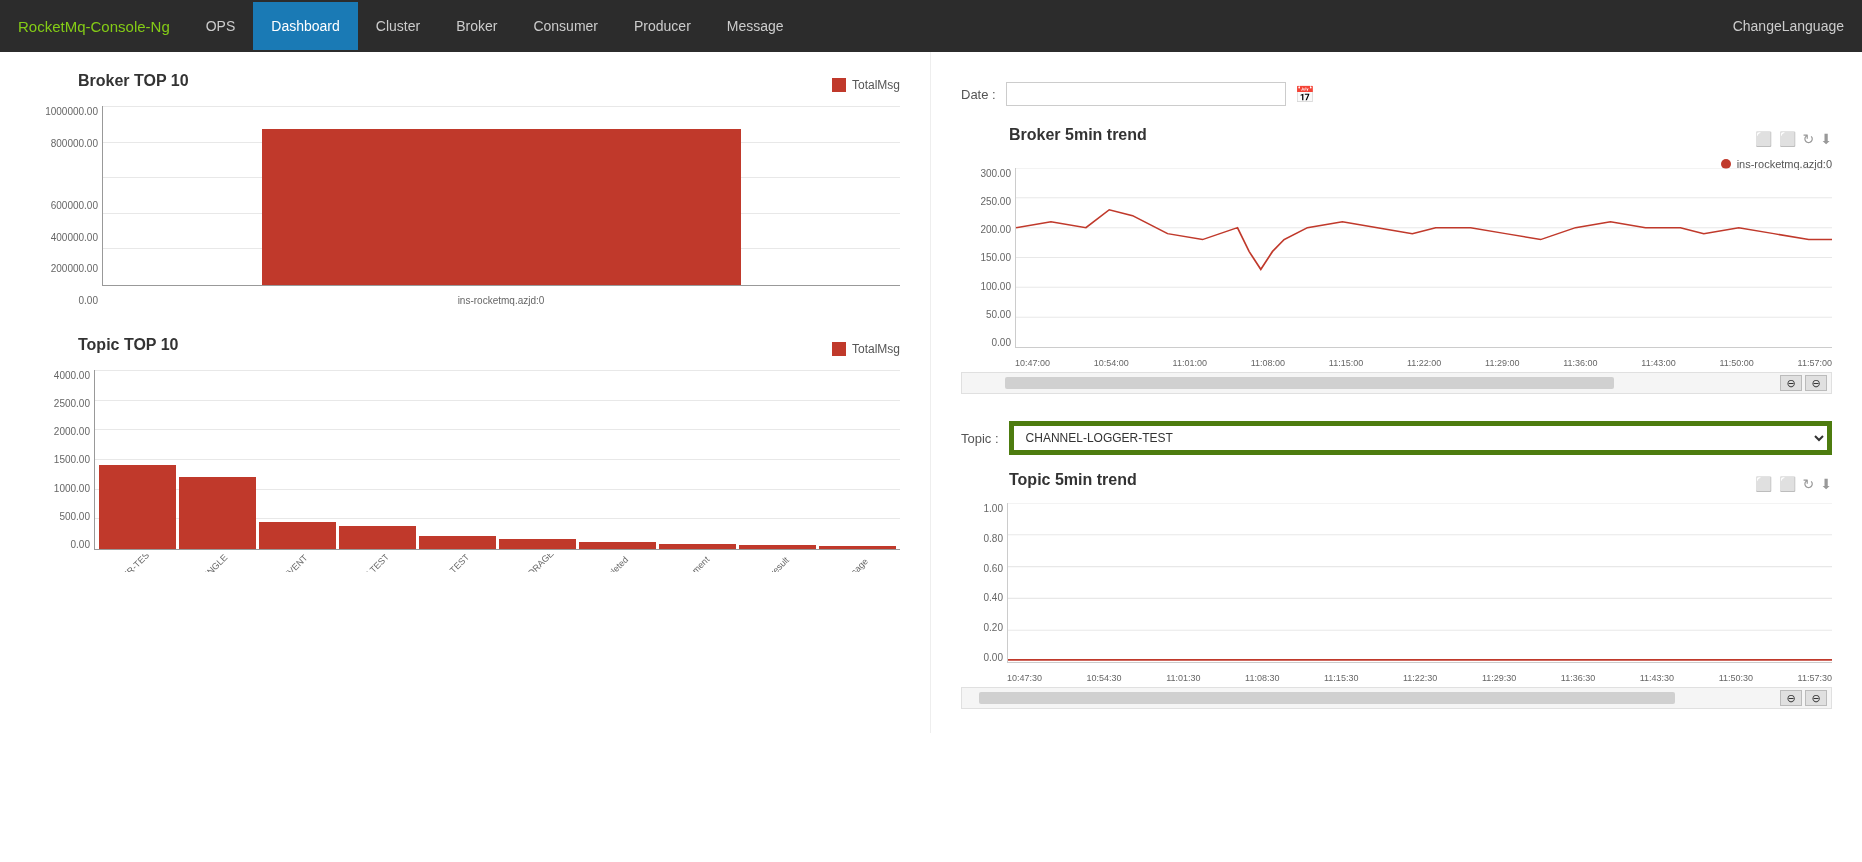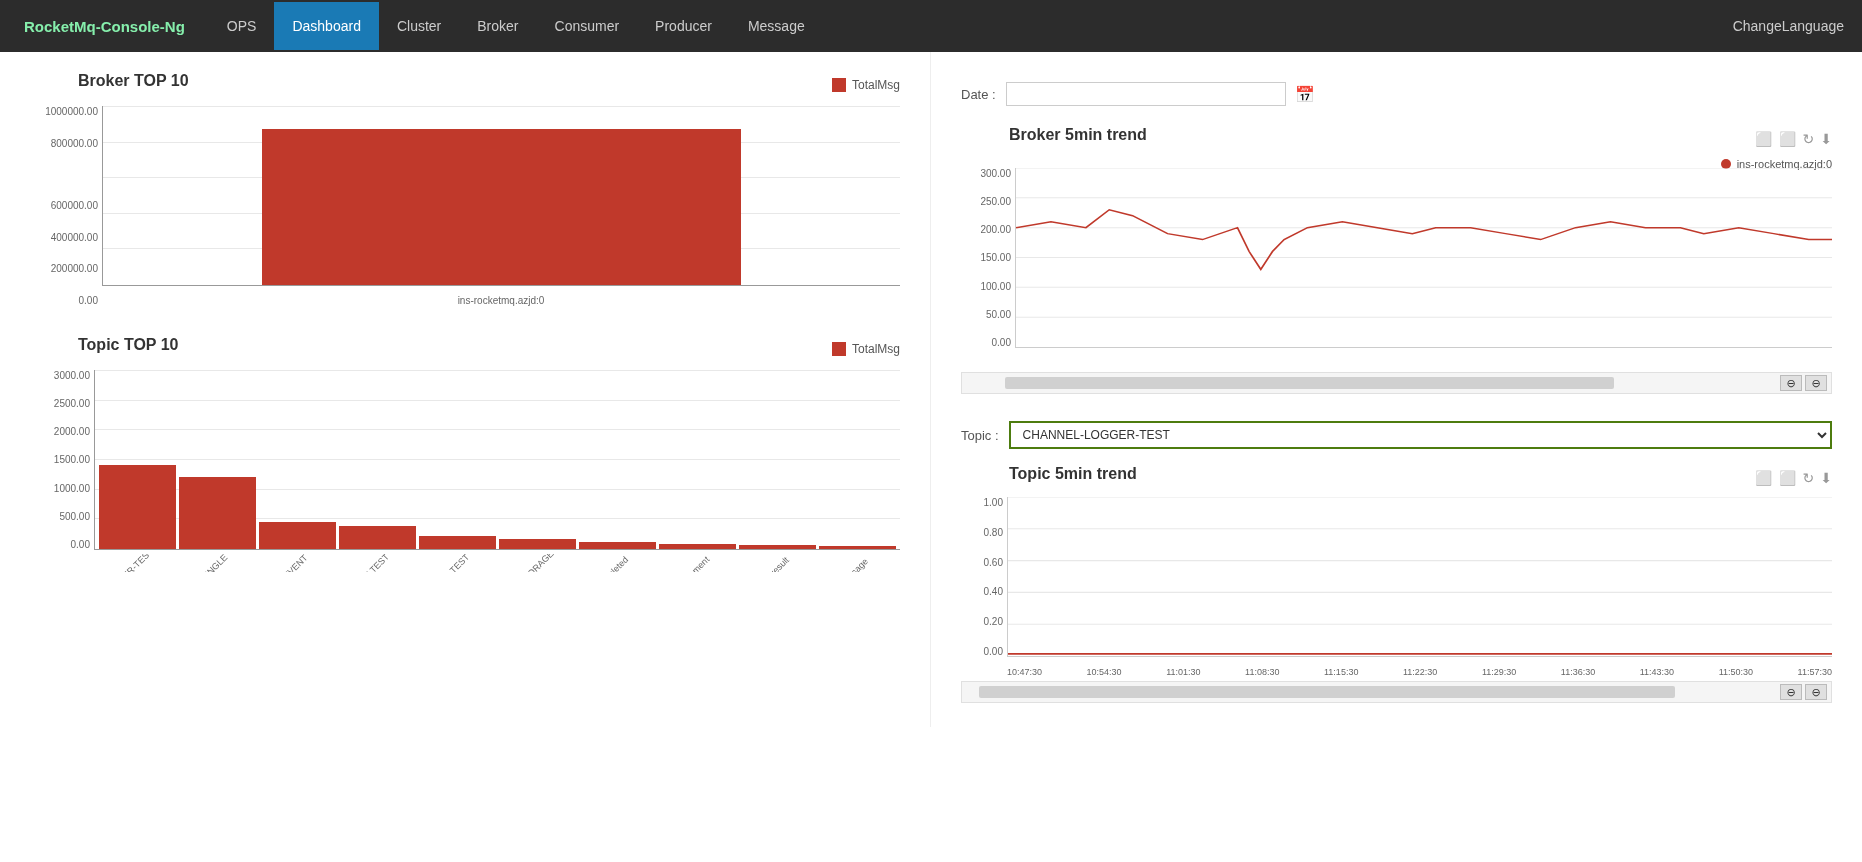--- a/index.html
+++ b/index.html
@@ -7,24 +7,24 @@
 
     
     .navbar {
       background: #2c2c2c;
       display: flex;
       align-items: center;
       height: 52px;
       padding: 0 0;
     }
     .navbar-brand {
-      color: #86efac;
+      color: #84cc16;
       font-size: 15px;
-      font-weight: bold;
-      padding: 0 24px;
+      font-weight: normal;
+      padding: 0 18px;
       white-space: nowrap;
     }
     .nav-item {
       color: #ccc;
       padding: 8px 18px;
       height: 48px;
       display: flex;
       align-items: center;
       cursor: pointer;
       font-size: 14px;
@@ -124,21 +124,21 @@
     
     .topic-row {
       display: flex;
       align-items: center;
       gap: 10px;
       margin-bottom: 16px;
       margin-top: 27px;
     }
     .topic-label { font-size: 13px; color: #555; }
     .topic-select {
-      border: 2px solid #4d7c0f;
+      border: 5px solid #4d7c0f;
       padding: 4px 8px;
       font-size: 12px;
       flex: 1;
       color: #333;
       background: #fff;
       appearance: auto;
     }
   </style>
 </head>
 <body>
@@ -204,21 +204,21 @@
         <span class="section-title">Topic TOP 10</span>
         <div class="legend">
           <span class="legend-box"></span>
           <span>TotalMsg</span>
         </div>
       </div>
 
       <div style="position:relative; height:230px; margin-top:8px;">
 
         <div style="position:absolute;left:0;top:0;width:64px;height:calc(100% - 50px);display:flex;flex-direction:column;justify-content:space-between;align-items:flex-end;padding-right:4px;">
-          <span style="font-size:10px;color:#666;">3000.00</span>
+          <span style="font-size:10px;color:#666;">4000.00</span>
           <span style="font-size:10px;color:#666;">2500.00</span>
           <span style="font-size:10px;color:#666;">2000.00</span>
           <span style="font-size:10px;color:#666;">1500.00</span>
           <span style="font-size:10px;color:#666;">1000.00</span>
           <span style="font-size:10px;color:#666;">500.00</span>
           <span style="font-size:10px;color:#666;">0.00</span>
         </div>
 
         <div style="position:absolute;left:64px;right:0;top:0;bottom:50px;border-left:1px solid #999;border-bottom:1px solid #999;">
 
@@ -326,20 +326,33 @@
             <line x1="0" y1="30" x2="700" y2="30" stroke="#e8e8e8" stroke-width="1"></line>
             <line x1="0" y1="60" x2="700" y2="60" stroke="#e8e8e8" stroke-width="1"></line>
             <line x1="0" y1="90" x2="700" y2="90" stroke="#e8e8e8" stroke-width="1"></line>
             <line x1="0" y1="120" x2="700" y2="120" stroke="#e8e8e8" stroke-width="1"></line>
             <line x1="0" y1="150" x2="700" y2="150" stroke="#e8e8e8" stroke-width="1"></line>
 
             <polyline fill="none" stroke="#c0392b" stroke-width="1.5" points="0,60 30,54 60,60 80,42 100,48 130,66 160,72 190,60 200,84 210,102 220,84 230,72 250,60 280,54 310,60 340,66 360,60 390,60 420,66 450,72 480,60 510,54 540,60 570,60 590,66 620,60 650,66 680,72 700,72"></polyline>
           </svg>
         </div>
 
+        <div style="position:absolute;left:54px;right:0;bottom:0;display:flex;justify-content:space-between;">
+          <span style="font-size:9px;color:#666;">10:47:00</span>
+          <span style="font-size:9px;color:#666;">10:54:00</span>
+          <span style="font-size:9px;color:#666;">11:01:00</span>
+          <span style="font-size:9px;color:#666;">11:08:00</span>
+          <span style="font-size:9px;color:#666;">11:15:00</span>
+          <span style="font-size:9px;color:#666;">11:22:00</span>
+          <span style="font-size:9px;color:#666;">11:29:00</span>
+          <span style="font-size:9px;color:#666;">11:36:00</span>
+          <span style="font-size:9px;color:#666;">11:43:00</span>
+          <span style="font-size:9px;color:#666;">11:50:00</span>
+          <span style="font-size:9px;color:#666;">11:57:00</span>
+        </div>
       </div>
 
       <div style="height:22px;background:#f5f5f5;border:1px solid #e0e0e0;margin-bottom:10px;position:relative;display:flex;align-items:center;">
         <div style="width:70%;background:#d0d0d0;height:12px;margin-left:5%;border-radius:2px;"></div>
         <div style="position:absolute;right:4px;display:flex;gap:3px;">
           <div style="width:22px;height:16px;background:#e0e0e0;border:1px solid #bbb;display:flex;align-items:center;justify-content:center;font-size:11px;cursor:pointer;">⊖</div>
           <div style="width:22px;height:16px;background:#e0e0e0;border:1px solid #bbb;display:flex;align-items:center;justify-content:center;font-size:11px;cursor:pointer;">⊖</div>
         </div>
       </div>
     </div>

